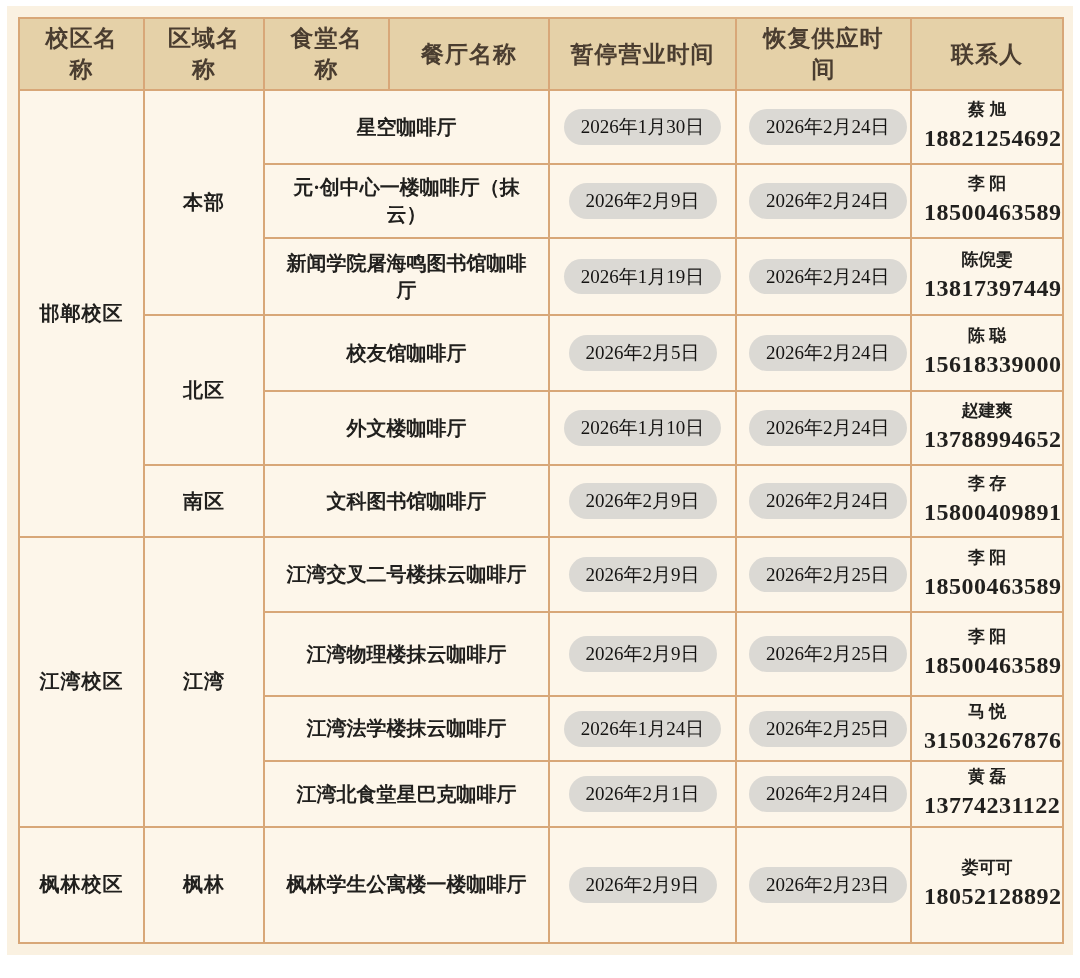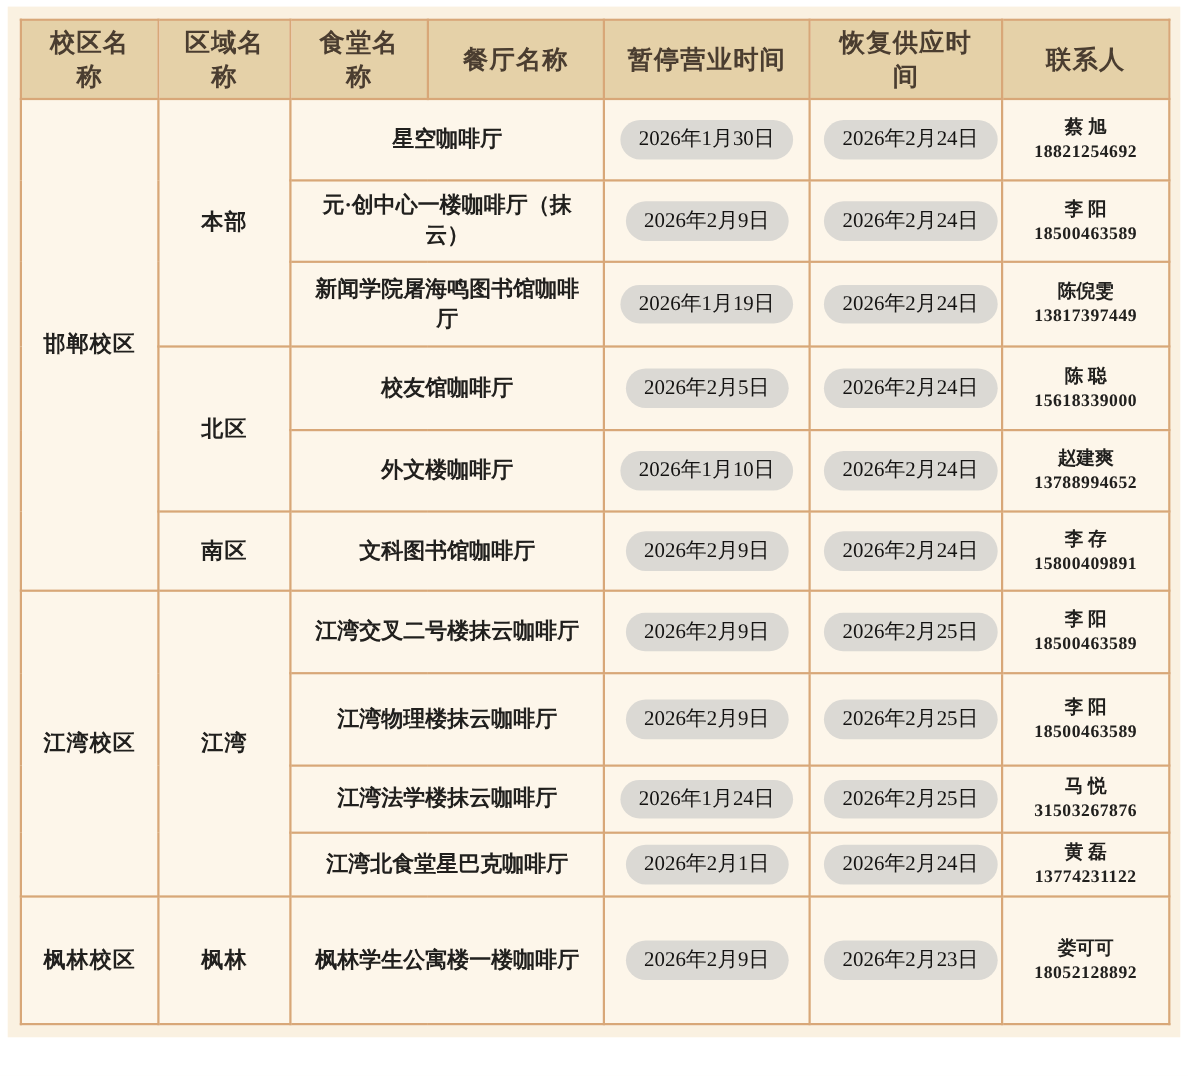--- a/index.html
+++ b/index.html
@@ -32,21 +32,21 @@
   td.date-cell{padding:4px 6px;}
   .date-badge{
     display:inline-block;
     background:var(--badge-bg);color:var(--badge-text);
     border-radius:19px;
     padding:5px 17px;
     font-size:19px;font-weight:normal;
     white-space:nowrap;
   }
   .contact-name{font-size:17px;}
-  .contact-phone{font-size:16px;letter-spacing:0.5px;}
+  .contact-phone{font-size:24px;letter-spacing:0.5px;}
 </style>
 </head>
 <body>
 
 <div class="page">
   <div class="canvas">
     <table class="notice">
       <colgroup>
         <col style="width:125px">
           <col style="width:120px">

